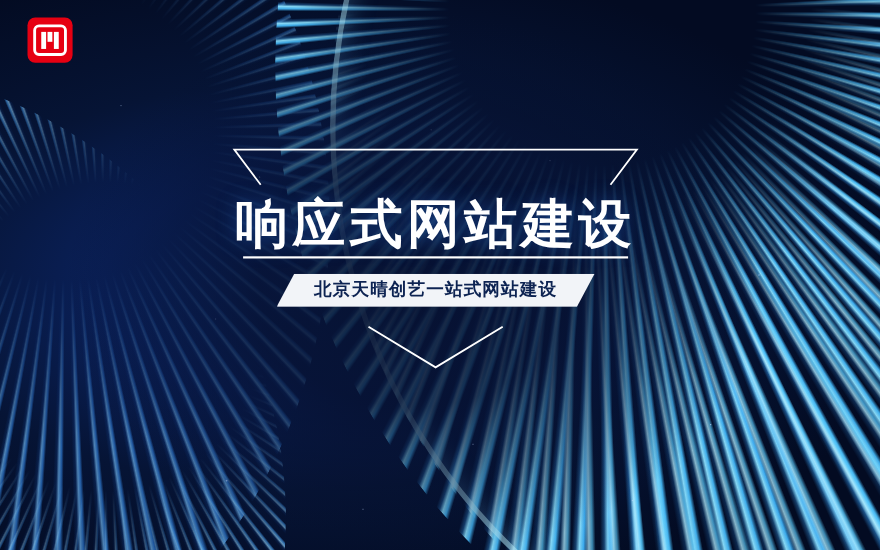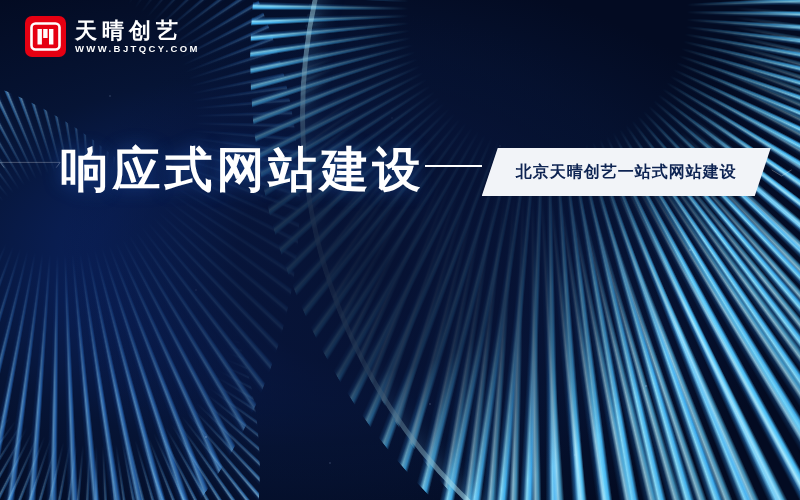--- a/index.html
+++ b/index.html
@@ -180,21 +180,21 @@
   }
 
   
   .hero {
     position: absolute;
     left: 0;
     right: 8px;
     top: 134px;
     z-index: 5;
     display: flex;
-    flex-direction: row;
+    flex-direction: column;
     align-items: center;
   }
 
   .top-frame { width: 370px; height: 36px; display: block; }
 
   .hero-title {
     margin: 9px 0 0;
     color: #ffffff;
     font-size: 48px;
     font-weight: 700;
@@ -210,21 +210,21 @@
     font-size: 18px;
     font-weight: 700;
     letter-spacing: .6px;
     line-height: 1;
     white-space: nowrap;
   }
 
   .ribbon {
     position: relative;
     margin-top: 14px;
-    height: 48px;
+    height: 30px;
     padding: 0 34px;
     display: flex;
     align-items: center;
     justify-content: center;
     background: #f2f4f8;
     clip-path: polygon(16px 0, 100% 0, calc(100% - 16px) 100%, 0 100%);
   }
   .ribbon-text {
     color: #0d2352;
     font-size: 16px;
@@ -257,24 +257,20 @@
 
   <div class="logo">
     <div class="logo-mark">
       <svg width="41" height="41" viewBox="0 0 41 41" aria-hidden="true">
         <rect x="6.5" y="7.5" width="28" height="26" rx="4" ry="4" fill="none" stroke="#ffffff" stroke-width="2.6"></rect>
         <rect x="12.5" y="13" width="4.4" height="15.5" fill="#ffffff"></rect>
         <rect x="24" y="13" width="4.4" height="15.5" fill="#ffffff"></rect>
         <rect x="18.2" y="13" width="4.4" height="9" fill="#ffffff"></rect>
       </svg>
     </div>
-    <div class="logo-text">
-      <span class="logo-cn">天晴创艺</span>
-      <span class="logo-url">WWW.BJTQCY.COM</span>
-    </div>
   </div>
 
   <div class="hero">
 
     <svg class="top-frame" viewBox="0 0 370 36" aria-hidden="true">
       <path d="M26 34 L2 2 L368 2 L344 34" fill="none" stroke="#ffffff" stroke-width="1.6" stroke-linejoin="miter"></path>
     </svg>
 
     <h1 class="hero-title">响应式网站建设</h1>
 

